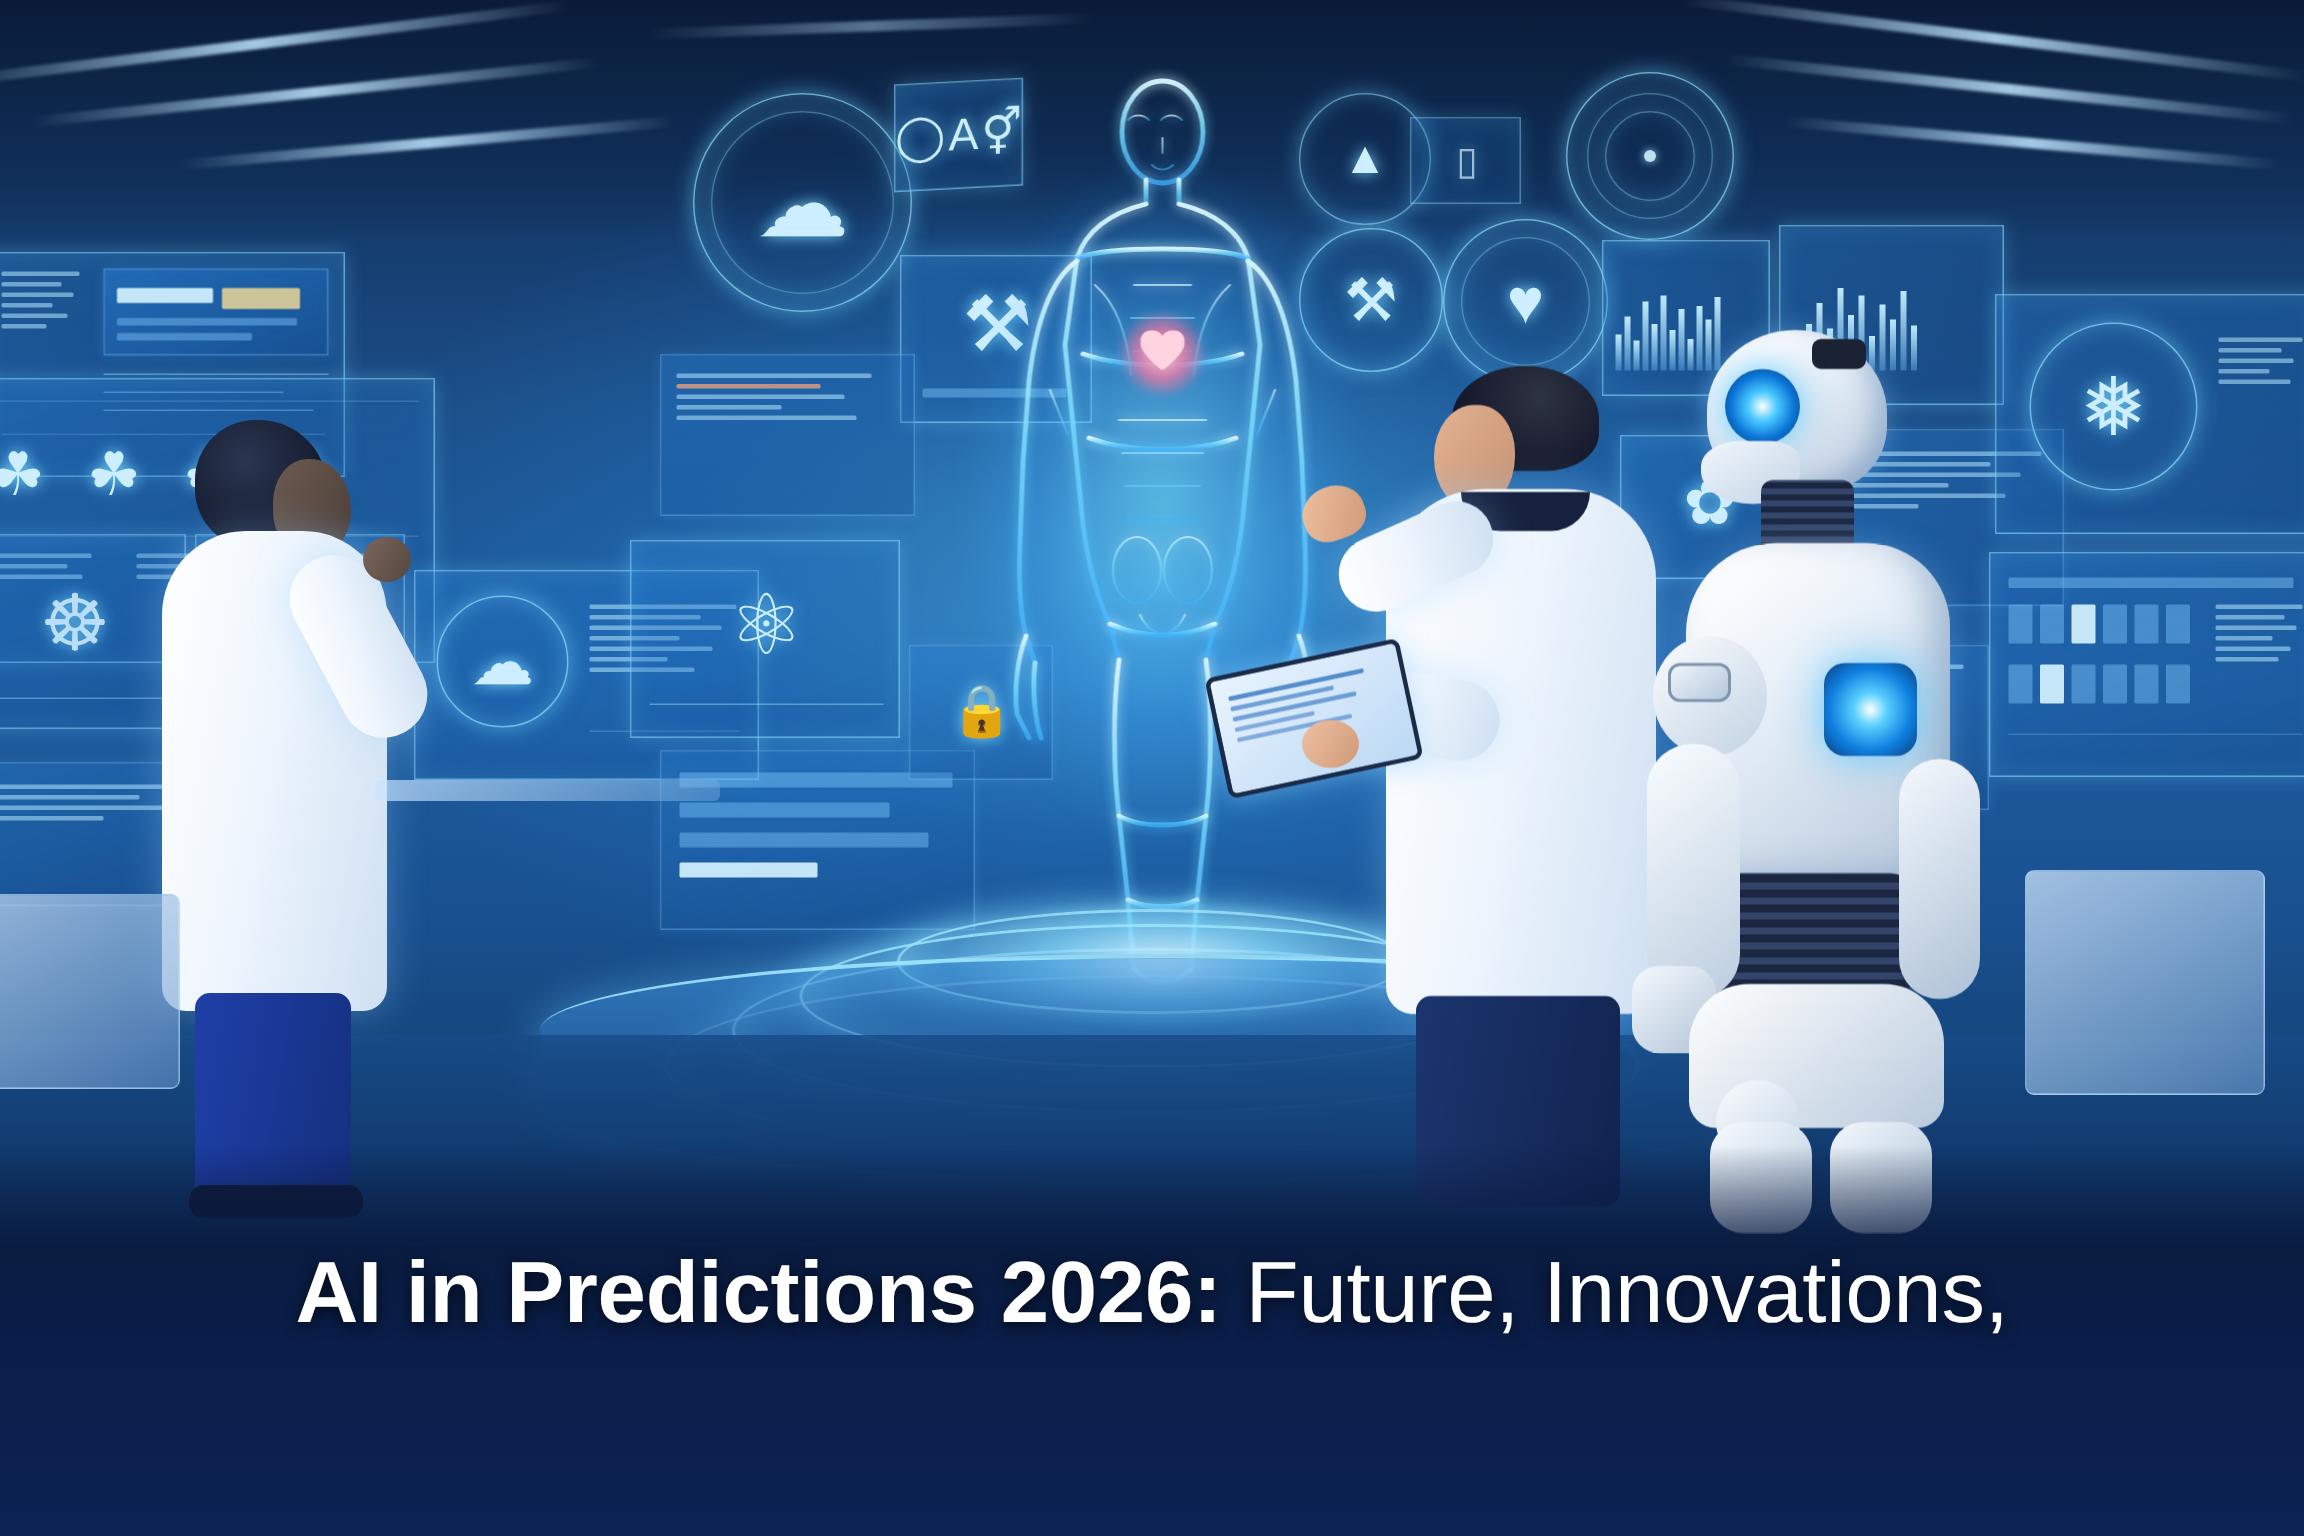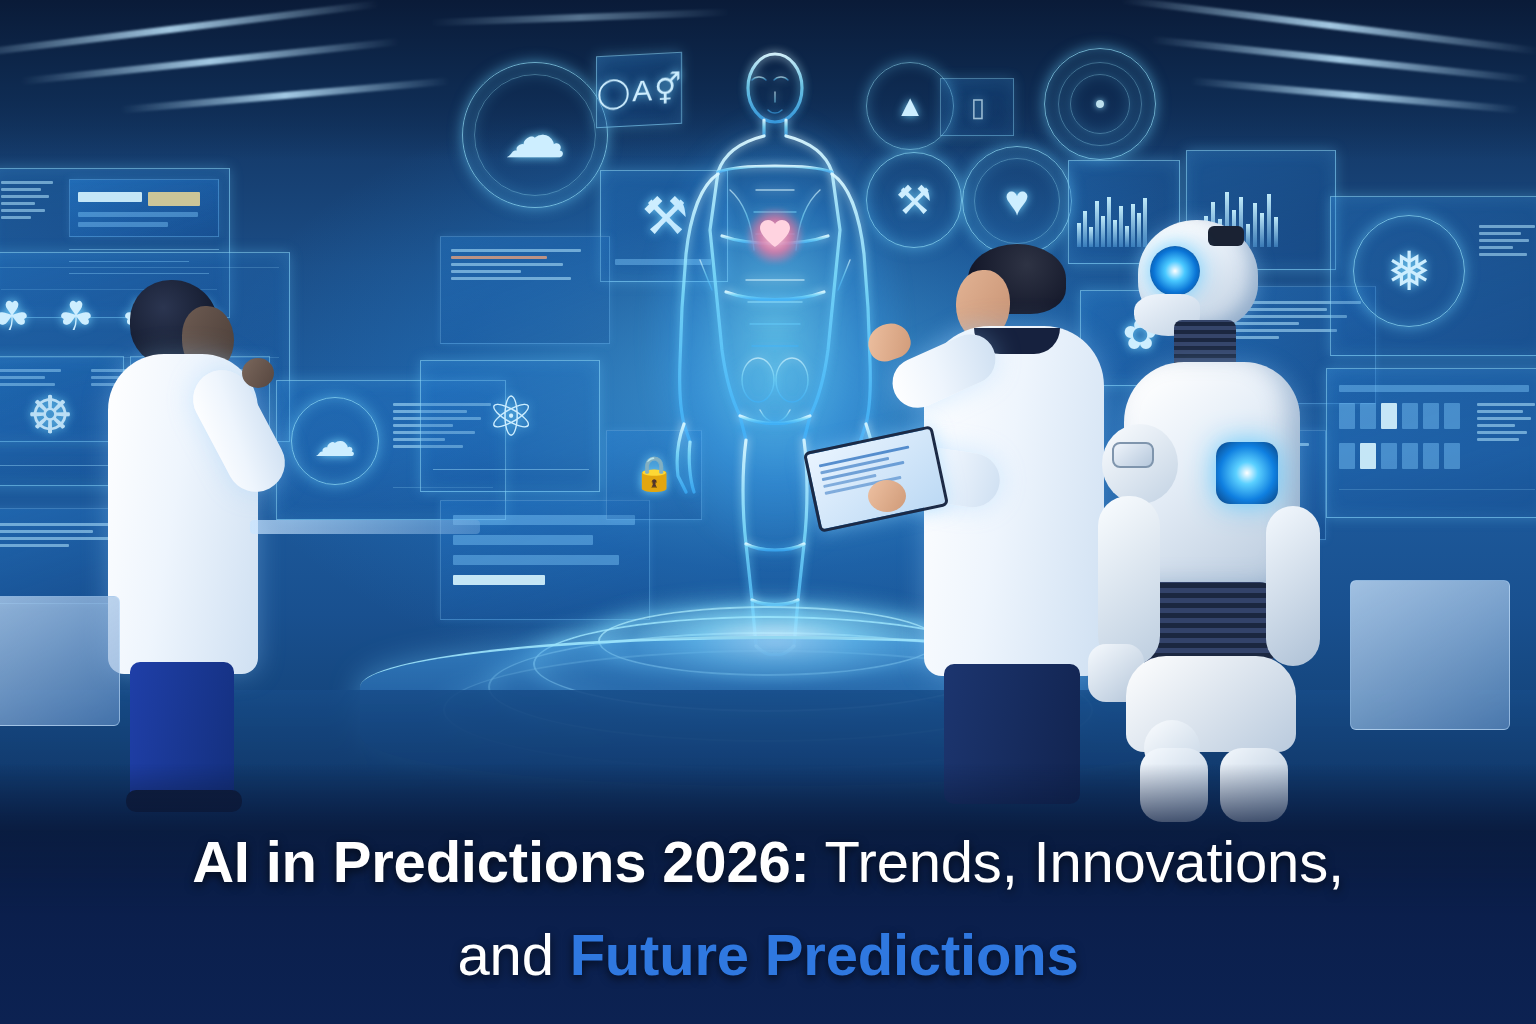--- a/index.html
+++ b/index.html
@@ -533,20 +533,17 @@
               border:1px solid rgba(190,225,255,.45);"></div>
   <div style="position:absolute;left:1350px;top:580px;width:160px;height:150px;border-radius:6px;
               background:linear-gradient(150deg,rgba(195,220,245,.8),rgba(110,155,205,.6));
               border:1px solid rgba(190,225,255,.45);"></div>
   <div style="position:absolute;left:250px;top:520px;width:230px;height:14px;border-radius:4px;
               background:linear-gradient(90deg,rgba(200,228,255,.7),rgba(120,170,220,.45));"></div>
 
   <div class="title-band"></div>
 
   <div class="title t-line1">
-    <span class="t-bold">AI in Predictions 2026:</span><span class="t-normal"> Trends, Innovations,</span>
-  </div>
-
-  <div class="title t-line2">
-    <span class="t-normal">and </span><span class="t-accent" style="color: rgb(47, 120, 224);">Future Predictions</span>
-  </div>
+    <span class="t-bold">AI in Predictions 2026:</span><span class="t-normal"> Future, Innovations,</span>
+  </div>
+
 
 </div>
 
 </body></html>

